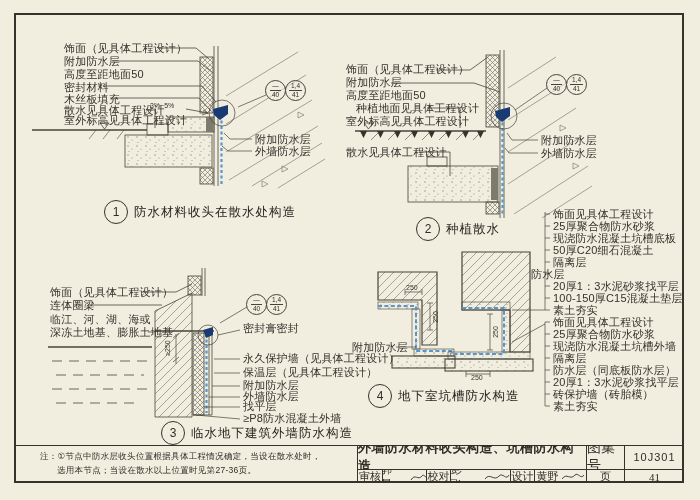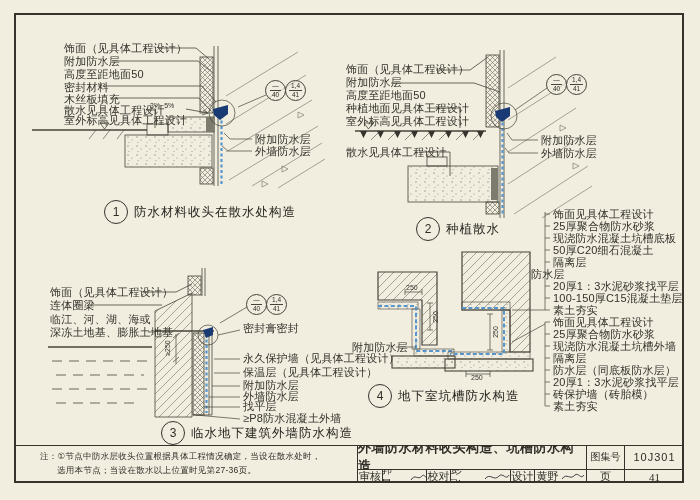--- a/index.html
+++ b/index.html
@@ -30,21 +30,21 @@
   .note { position:absolute; font-size:8.5px; letter-spacing:.3px; white-space:nowrap; }
   
   .strip-top { position:absolute; left:14px; top:445px; width:670px; border-top:1.5px solid #35332c; }
   .tblock { position:absolute; left:357px; top:445px; width:327px; height:38px;
     border-left:1.5px solid #35332c; display:flex; flex-direction:column; }
   .tb-row1 { display:flex; height:24px; }
   .tb-row2 { display:flex; height:14px; border-top:1.2px solid #35332c; }
   .tb-cell { display:flex; align-items:center; justify-content:center; border-left:1px solid #35332c; overflow:hidden; }
   .tb-cell:first-child { border-left:none; }
   .tb-title { flex:1; font-size:13px; font-weight:bold; letter-spacing:.5px; }
-  .tb-lab { width:38px; font-size:10px;text-align:center; }
+  .tb-lab { width:38px; font-size:14px; }
   .tb-val { width:60px; font-size:11px; letter-spacing:1px; }
   .tb-s { font-size:11px;font-family:Liberation Serif, serif; }
   .sig { flex:0 0 auto; }
 </style>
 </head>
 <body>
 
 <div class="page">
   <div class="frame"></div>
 
@@ -215,21 +215,21 @@
     </div>
   </div>
   <div class="cap" style="left:104px;top:200px">
     <span class="cap-n">1</span>
     <span class="cap-t">防水材料收头在散水处构造</span>
   </div>
 
   <span class="lbl" style="left:346px;top:64px">饰面（见具体工程设计）</span>
   <span class="lbl" style="left:346px;top:77px">附加防水层</span>
   <span class="lbl" style="left:346px;top:90px">高度至距地面50</span>
-  <span class="lbl" style="left:346px;top:103px">种植地面见具体工程设计</span>
+  <span class="lbl" style="left:356px;top:103px">种植地面见具体工程设计</span>
   <span class="lbl" style="left:346px;top:116px">室外标高见具体工程设计</span>
   <span class="lbl" style="left:346px;top:147px">散水见具体工程设计</span>
   <span class="lbl" style="left:541px;top:135px">附加防水层</span>
   <span class="lbl" style="left:541px;top:148px">外墙防水层</span>
   <div class="callout" style="left:547px;top:74px">
     <div class="co">
       <span class="co-top">—</span>
       <span class="co-bot">40</span>
     </div>
     <div class="co">

